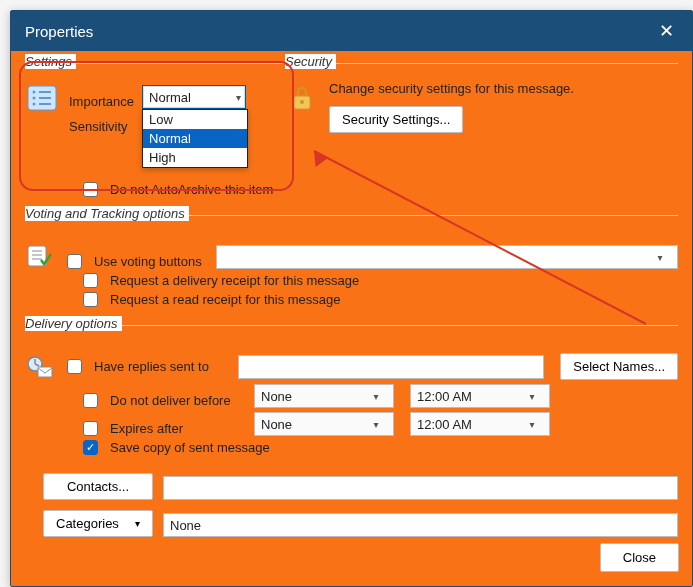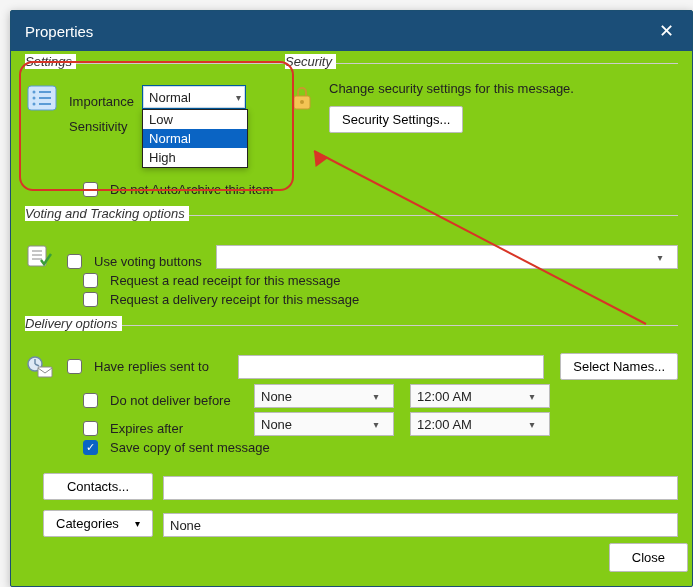--- a/index.html
+++ b/index.html
@@ -6,21 +6,21 @@
   body {
     margin: 0;
     font-family: "Segoe UI", Tahoma, sans-serif;
     font-size: 13px;
     background: #f5f5f5;
     color: #222;
   }
   .window {
     position: absolute; left: 10px; top: 10px;
     width: 683px; height: 577px;
-    background: #84cc16;
+    background: #f97316;
     border: 1px solid #1b4f72;
     border-radius: 2px;
     display: flex; flex-direction: column;
     box-shadow: 0 2px 10px rgba(0,0,0,0.25);
   }
   .titlebar {
     height: 40px;
     background: #1b4e78;
     color: #fff;
     display: flex; align-items: center; justify-content: space-between;
@@ -124,21 +124,21 @@
     display: inline-flex; align-items: center; justify-content: center;
     font-size: 10px; color: #555;
   }
   .full { flex: 1; }
   .indent { padding-left: 58px; }
   .indent2 { padding-left: 58px; }
   .contact-row { display: flex; gap: 10px; align-items: flex-end; margin: 10px 0 6px 18px; }
   .cat-btn { display: inline-flex; align-items: center; gap: 6px; }
   .footer {
     position: absolute;
-    right: 4px; bottom: 14px;
+    right: 13px; bottom: 14px;
   }
   .footer .btn { padding: 6px 22px; }
   .red-box {
     position: absolute;
     left: 8px; top: 50px;
     width: 275px; height: 130px;
     border: 2px solid #d83526;
     border-radius: 14px;
     pointer-events: none;
     z-index: 100;
@@ -235,25 +235,25 @@
           </span>
           <span class="checkbox"></span>
           <span class="label-after">Use voting buttons</span>
           <div class="input drop-input full" style="margin-left:6px">
             <span></span>
               <span class="small-chev">▾</span>
           </div>
         </div>
         <div class="row indent2">
           <span class="checkbox"></span>
+          <span class="label-after">Request a delivery receipt for this message</span>
+        </div>
+        <div class="row indent2">
+          <span class="checkbox"></span>
           <span class="label-after">Request a read receipt for this message</span>
-        </div>
-        <div class="row indent2">
-          <span class="checkbox"></span>
-          <span class="label-after">Request a delivery receipt for this message</span>
         </div>
       </div>
     </div>
 
     <div class="pseudo-fieldset">
       <span class="legend">Delivery options</span>
       <div class="content">
         <div class="row" style="align-items:center">
           <span class="group-icon">
             <svg width="28" height="24" viewBox="0 0 28 24">

